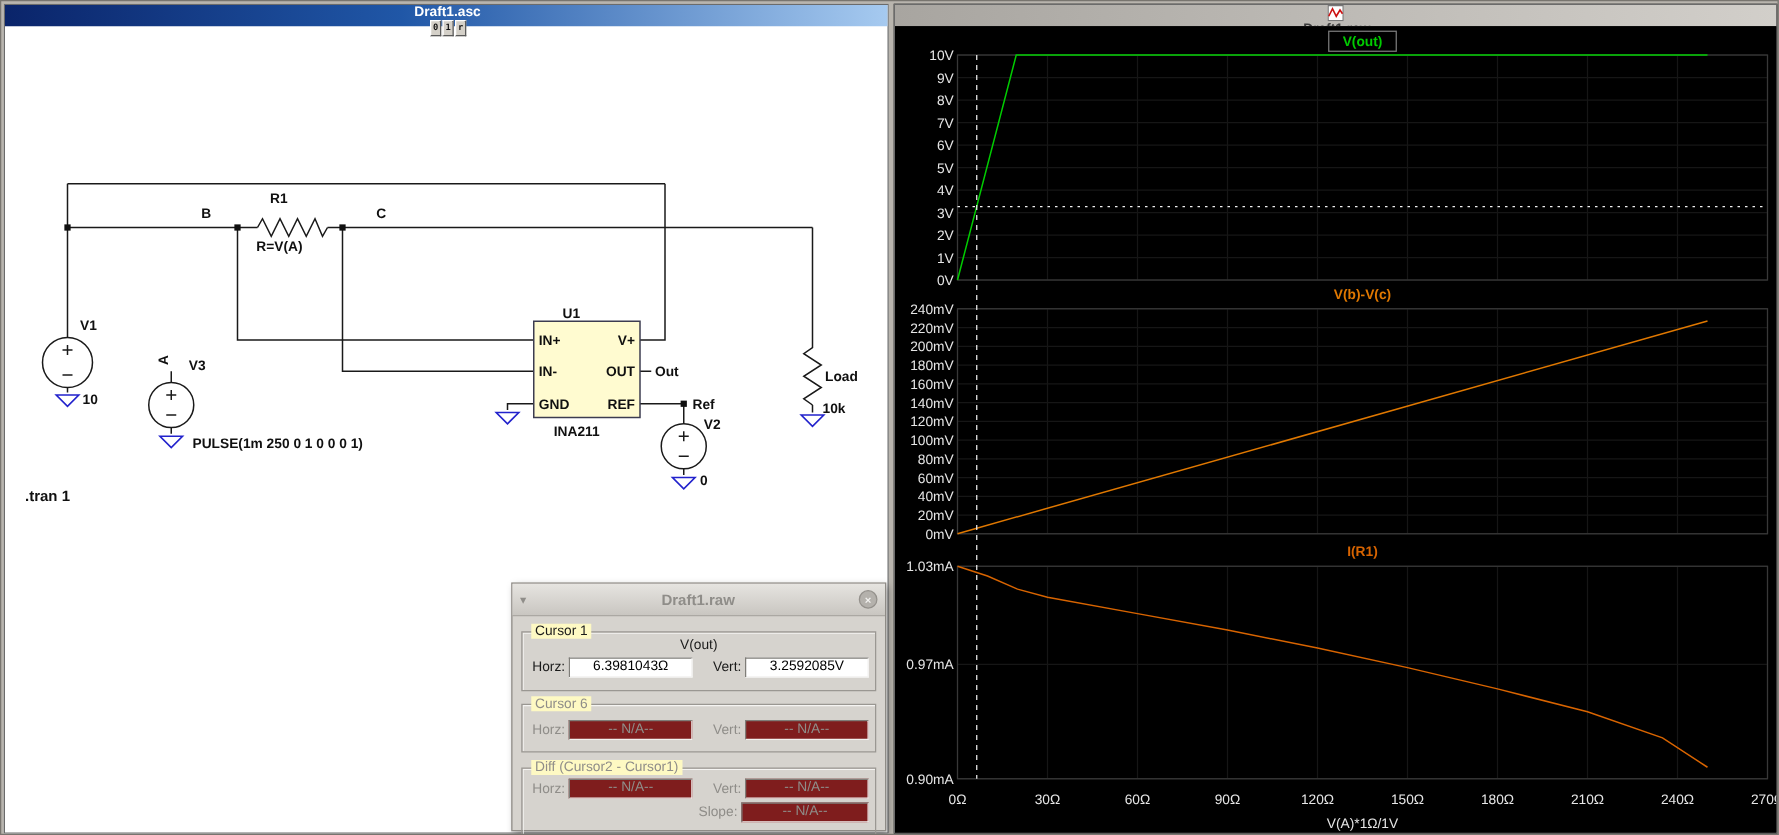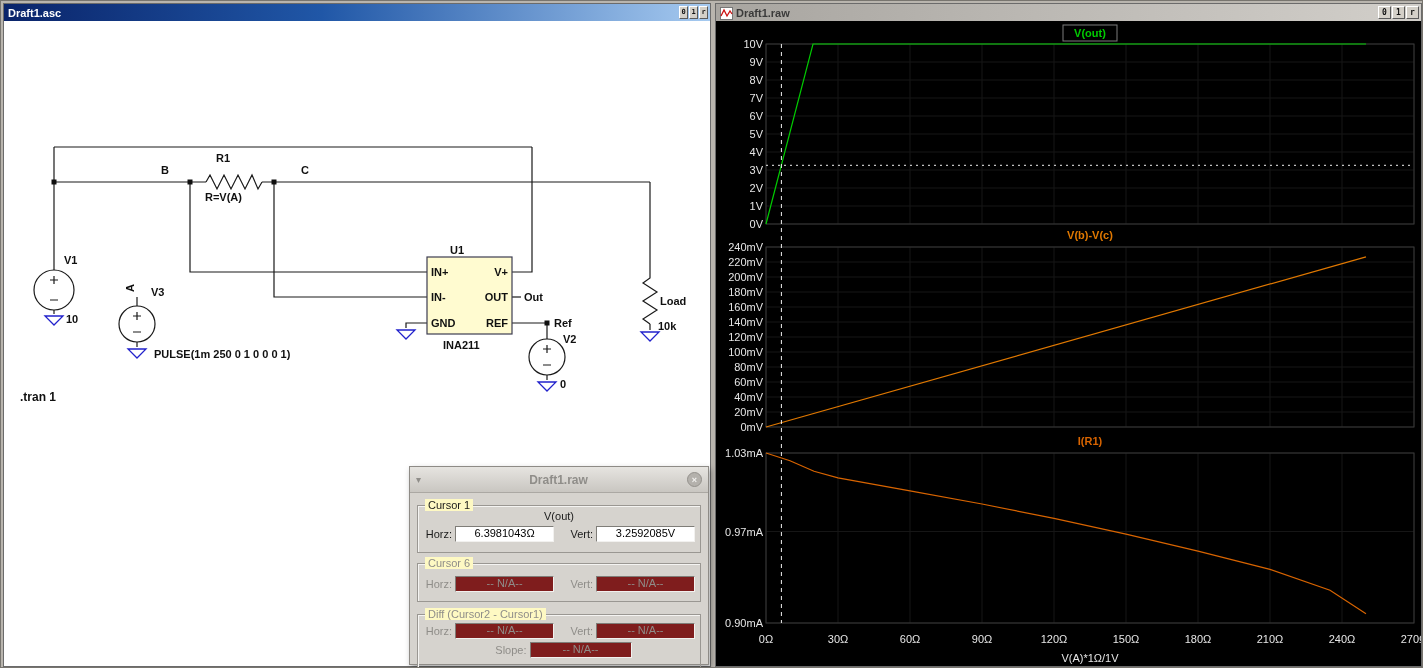--- a/index.html
+++ b/index.html
@@ -1,20 +1,20 @@
 <!DOCTYPE html>
 <html><head>
 <meta charset="utf-8">
 <style>
   html,body{margin:0;padding:0;background:#555;}
   #screen{position:relative;width:1423px;height:668px;background:#b9b5ae;font-family:"Liberation Sans",sans-serif;overflow:hidden;border:1px solid #78756f;box-sizing:border-box;}
   .pane{position:absolute;top:2px;}
   #pane-left{left:2px;width:708px;height:664px;background:#fff;border:1px solid #6b6b6b;box-sizing:border-box;}
   #pane-right{left:714px;width:707px;height:664px;background:#000;border:1px solid #6b6b6b;box-sizing:border-box;}
-  .titlebar{position:absolute;top:0;left:0;right:0;height:17px;display:flex;align-items:center;padding:0 2px 0 4px;box-sizing:border-box;}
+  .titlebar{position:absolute;top:0;left:0;right:0;height:17px;display:flex;align-items:center;padding:0 2px 0 4px;box-sizing:border-box;flex-direction:column;}
   .titlebar.blue{background:linear-gradient(90deg,#0a246a 0%,#2057a7 45%,#a6caf0 100%);}
   .titlebar.gray{background:linear-gradient(90deg,#a8a5a0 0%,#d2cfca 100%);}
   .tb-text{font:bold 11px "Liberation Sans",sans-serif;color:#fff;flex:1;white-space:nowrap;}
   .titlebar.gray .tb-text{color:#3a3a3a;}
   .tb-icon{width:13px;height:13px;margin-right:3px;display:inline-block;}
   .tb-btns{display:flex;}
   .wbtn{display:inline-block;width:13px;height:13px;margin-left:1px;background:#d4d0c8;border:1px solid;border-color:#ffffff #5a5a5a #5a5a5a #ffffff;font:bold 8px "DejaVu Sans Mono",monospace;text-align:center;line-height:11px;color:#111;box-sizing:border-box;cursor:default;}
   .wbtn.sm{width:9px;font-size:7px;}
   #schematic{position:absolute;top:17px;left:0;}
   #plot-black{position:absolute;top:17px;left:0;right:0;bottom:0;background:#000;}
@@ -34,21 +34,21 @@
   .fs1{height:46px;}
   .fs2{height:37px;margin-top:10px;}
   .fs3{height:53px;}
   .trace-name{text-align:center;font:11px "Liberation Sans",sans-serif;color:#1a1a1a;padding-top:4px;height:13px;}
   .row{display:flex;align-items:center;padding:3px 5px 0 5px;}
   .row .lbl{width:30px;text-align:right;margin-right:3px;font:11px "Liberation Sans",sans-serif;color:#1a1a1a;}
   .row .lbl2{width:34px;margin-left:6px;}
   .fs.dis .lbl{color:#8f8d89;}
   .val{width:102px;height:16px;line-height:16px;text-align:center;font:11px "Liberation Sans",sans-serif;background:#ffffff;color:#000;border:1px solid;border-color:#7f7d78 #f2f1ef #f2f1ef #7f7d78;box-sizing:border-box;overflow:hidden;}
   .val.dis{background:#7f1d1d;color:#8f8d89;}
-  .slope-row{justify-content:center;padding-right:5px;}
+  .slope-row{justify-content:flex-end;padding-right:5px;}
   .slope-row .lbl{width:40px;}
 </style>
 </head>
 <body>
 
 <div id="screen">
 
   <div class="pane" id="pane-left">
     <div class="titlebar blue">
       <span class="tb-text">Draft1.asc</span>

